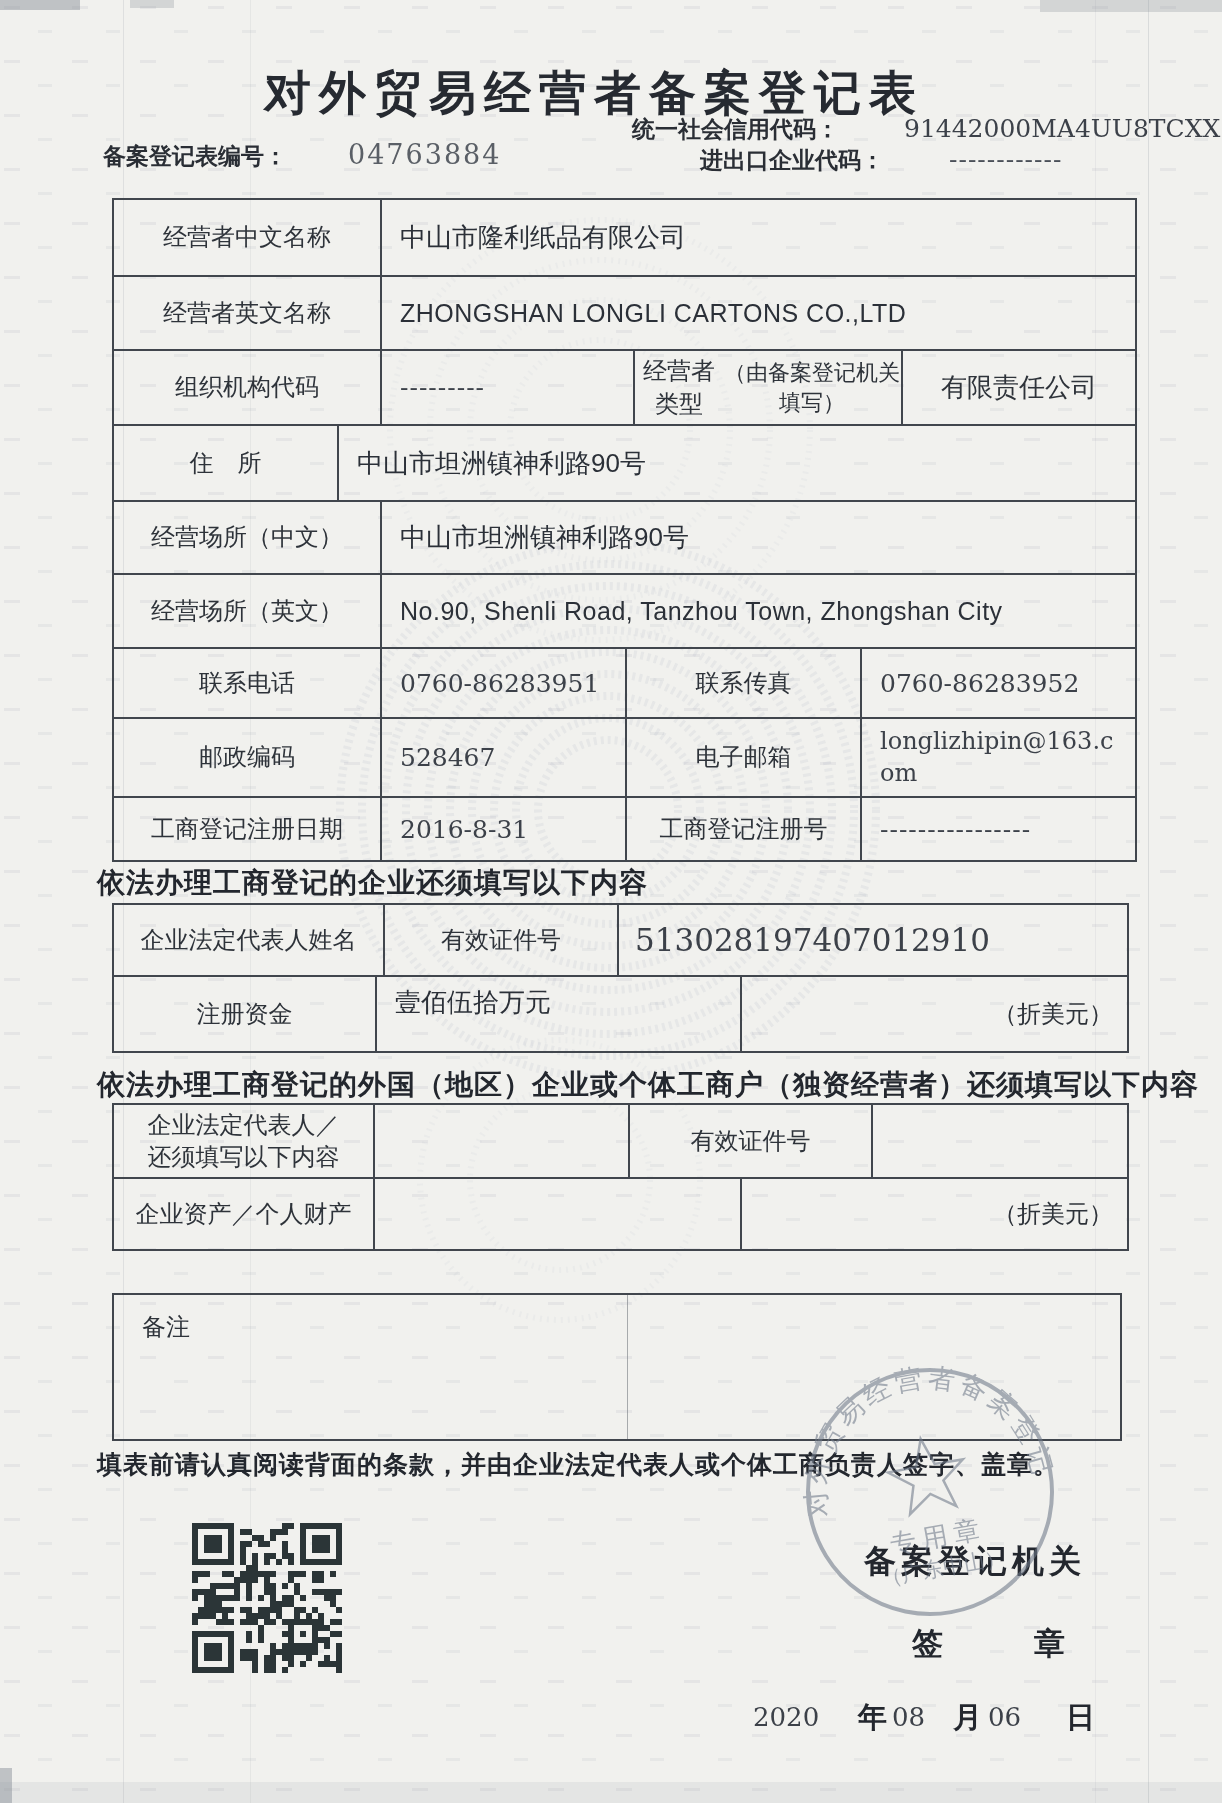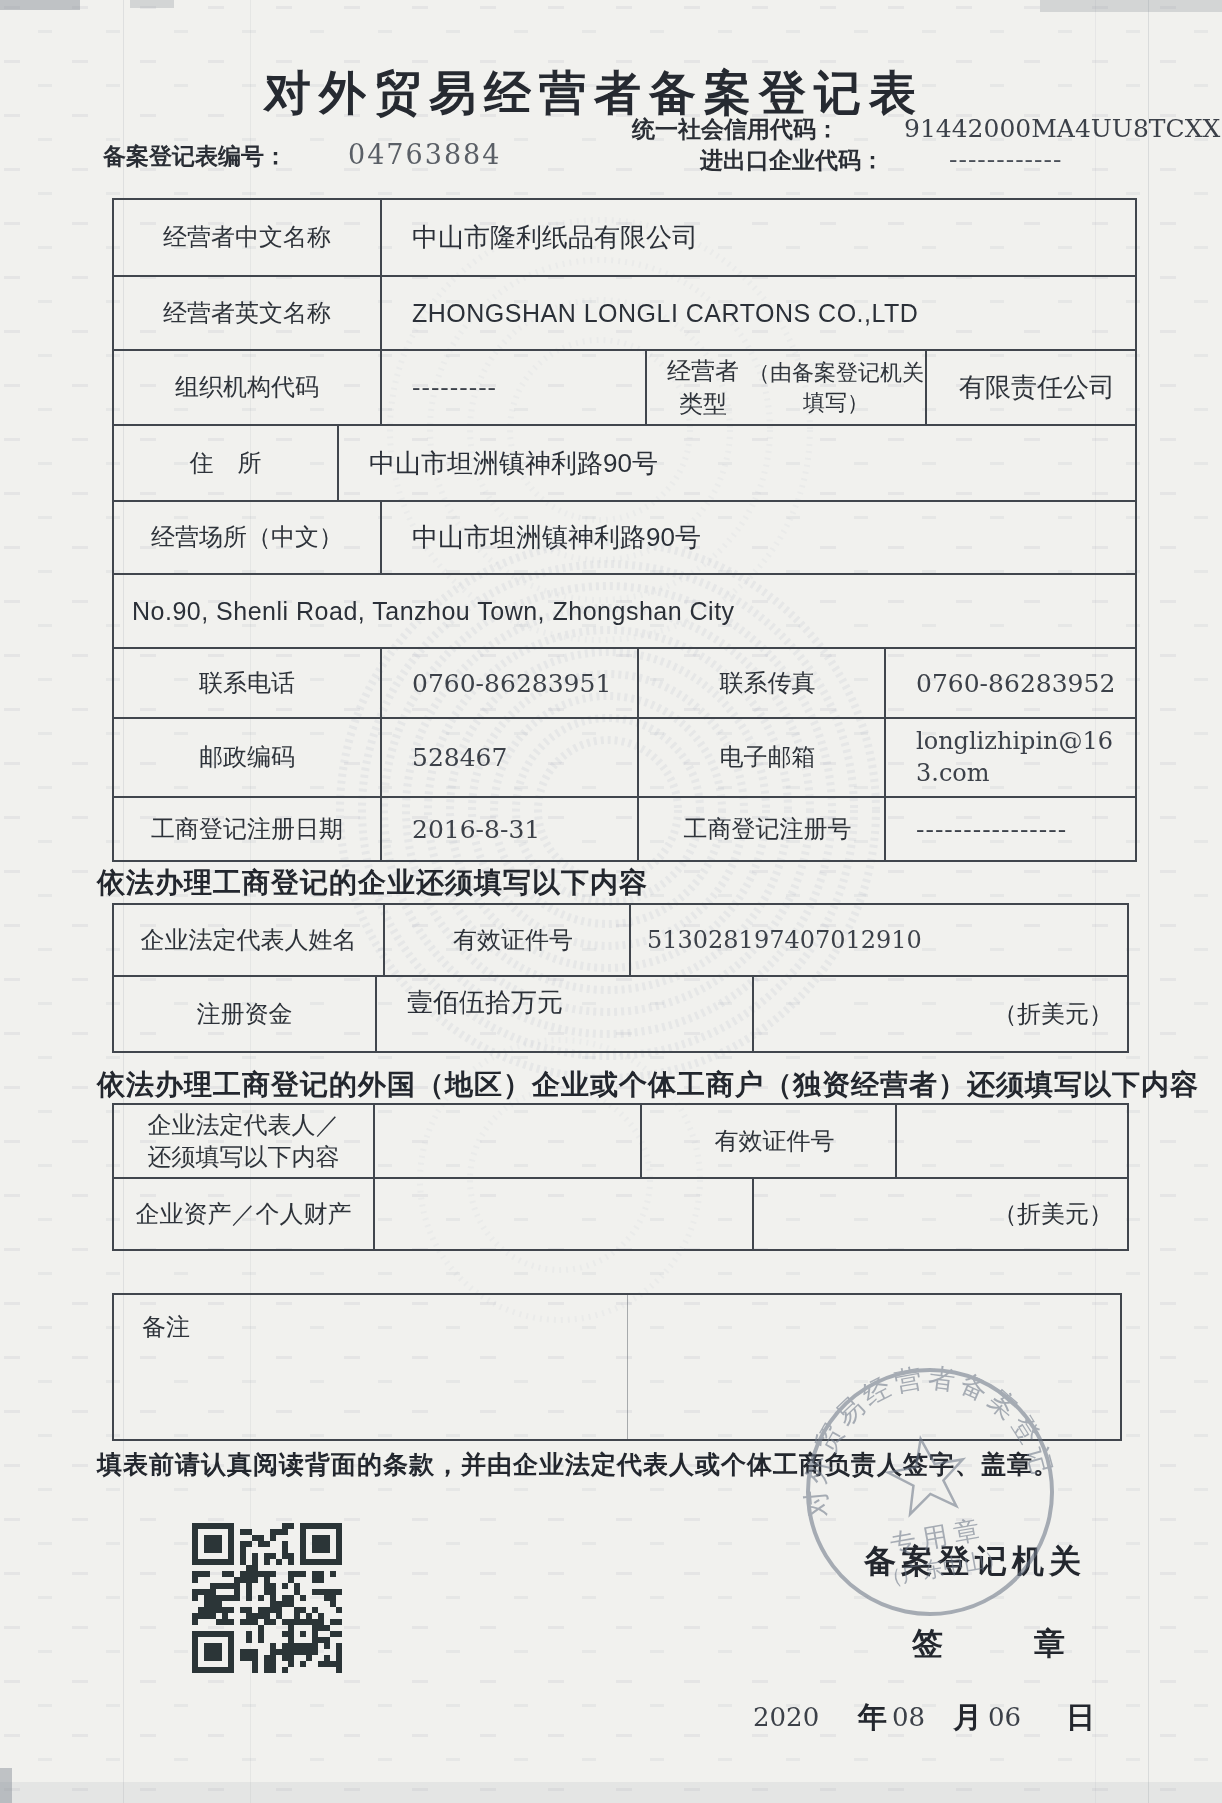--- a/index.html
+++ b/index.html
@@ -13,21 +13,21 @@
   .title{left:0;top:62px;width:1188px;text-align:center;font-size:47px;font-weight:900;
          letter-spacing:8px;color:#262a31;}
   .hdr-line{display:flex;align-items:baseline;gap:47px;}
   .hdr-label{font-size:23px;font-weight:700;color:#2a2e35;}
   .serif{font-family:"DejaVu Serif","Liberation Serif",serif;}
   .hdr-value{font-size:25px;color:#3c4149;margin-left:18px;}
   .formno-value{font-size:27px;color:#5a5f66;margin-left:14px;letter-spacing:2px;}
   .dashes{color:#4a4f58;letter-spacing:1px;}
   
   .tbl{position:absolute;display:flex;flex-direction:column;border:2px solid #41464d;}
-  .trow{display:flex;border-bottom:2px solid #41464d;gap:12px;}
+  .trow{display:flex;border-bottom:2px solid #41464d;}
   .trow:last-child{border-bottom:none;}
   .tcell{border-right:2px solid #41464d;display:flex;align-items:center;box-sizing:border-box;
          font-size:24px;color:#2e333a;}
   .tcell:last-child{border-right:none;}
   .lbl{justify-content:center;text-align:center;line-height:1.35;}
   .val{padding-left:18px;font-size:26px;color:#2b3038;}
   .val-serif{font-family:"DejaVu Serif","Liberation Serif",serif;font-size:25px;color:#3c4149;}
   .val-en{font-size:25px;letter-spacing:.5px;}
   .wrap{word-break:break-all;line-height:1.3;padding-right:8px;}
   .right-pad{justify-content:flex-end;padding-right:14px;}
@@ -128,20 +128,21 @@
     </div>
     <div class="trow" style="height:74px">
       <div class="tcell lbl" style="width:225px">住　所</div>
       <div class="tcell val" style="flex:1">中山市坦洲镇神利路90号</div>
     </div>
     <div class="trow" style="height:71px">
       <div class="tcell lbl" style="width:268px">经营场所（中文）</div>
       <div class="tcell val" style="flex:1">中山市坦洲镇神利路90号</div>
     </div>
     <div class="trow" style="height:72px">
+      <div class="tcell lbl" style="width:268px">经营场所（英文）</div>
       <div class="tcell val val-en" style="flex:1">No.90, Shenli Road, Tanzhou Town, Zhongshan City</div>
     </div>
     <div class="trow" style="height:68px">
       <div class="tcell lbl" style="width:268px">联系电话</div>
       <div class="tcell val val-serif" style="width:245px">0760-86283951</div>
       <div class="tcell lbl" style="width:235px">联系传真</div>
       <div class="tcell val val-serif" style="flex:1">0760-86283952</div>
     </div>
     <div class="trow" style="height:77px">
       <div class="tcell lbl" style="width:268px">邮政编码</div>
@@ -156,21 +157,21 @@
       <div class="tcell val val-serif dashes" style="flex:1">----------------</div>
     </div>
   </div>
 
   <div class="abs sec-heading" style="left:97px;top:864px">依法办理工商登记的企业还须填写以下内容</div>
 
   <div class="tbl" style="left:112px;top:903px;width:1013px">
     <div class="trow" style="height:70px">
       <div class="tcell lbl" style="width:271px">企业法定代表人姓名</div>
       <div class="tcell lbl" style="width:234px">有效证件号</div>
-      <div class="tcell val val-serif" style="flex:1;padding-left:4px;font-size:24px">513028197407012910</div>
+      <div class="tcell val val-serif" style="flex:1;padding-left:16px;font-size:31px">513028197407012910</div>
     </div>
     <div class="trow" style="height:74px">
       <div class="tcell lbl" style="width:263px">注册资金</div>
       <div class="tcell val" style="width:365px;align-items:flex-start;padding-top:8px">壹佰伍拾万元</div>
       <div class="tcell right-pad" style="flex:1">（折美元）</div>
     </div>
   </div>
 
   <div class="abs sec-heading" style="left:97px;top:1066px">依法办理工商登记的外国（地区）企业或个体工商户（独资经营者）还须填写以下内容</div>
 

